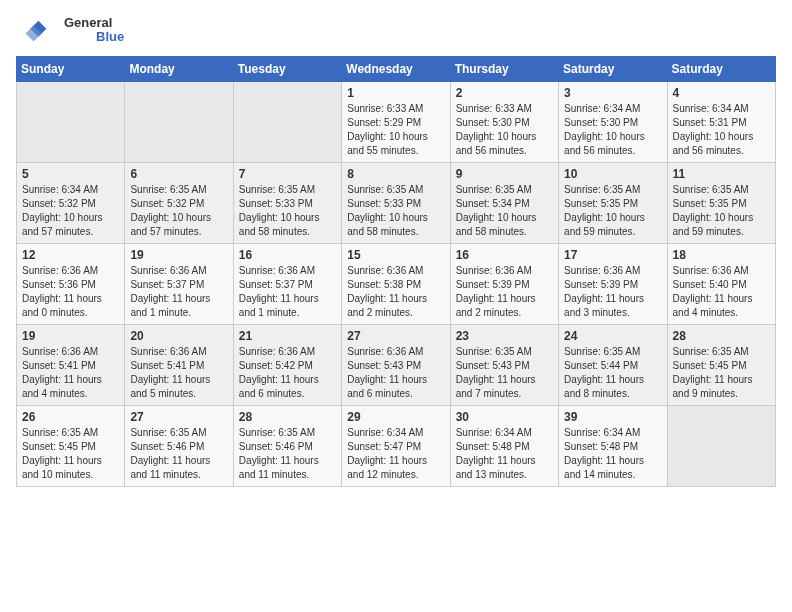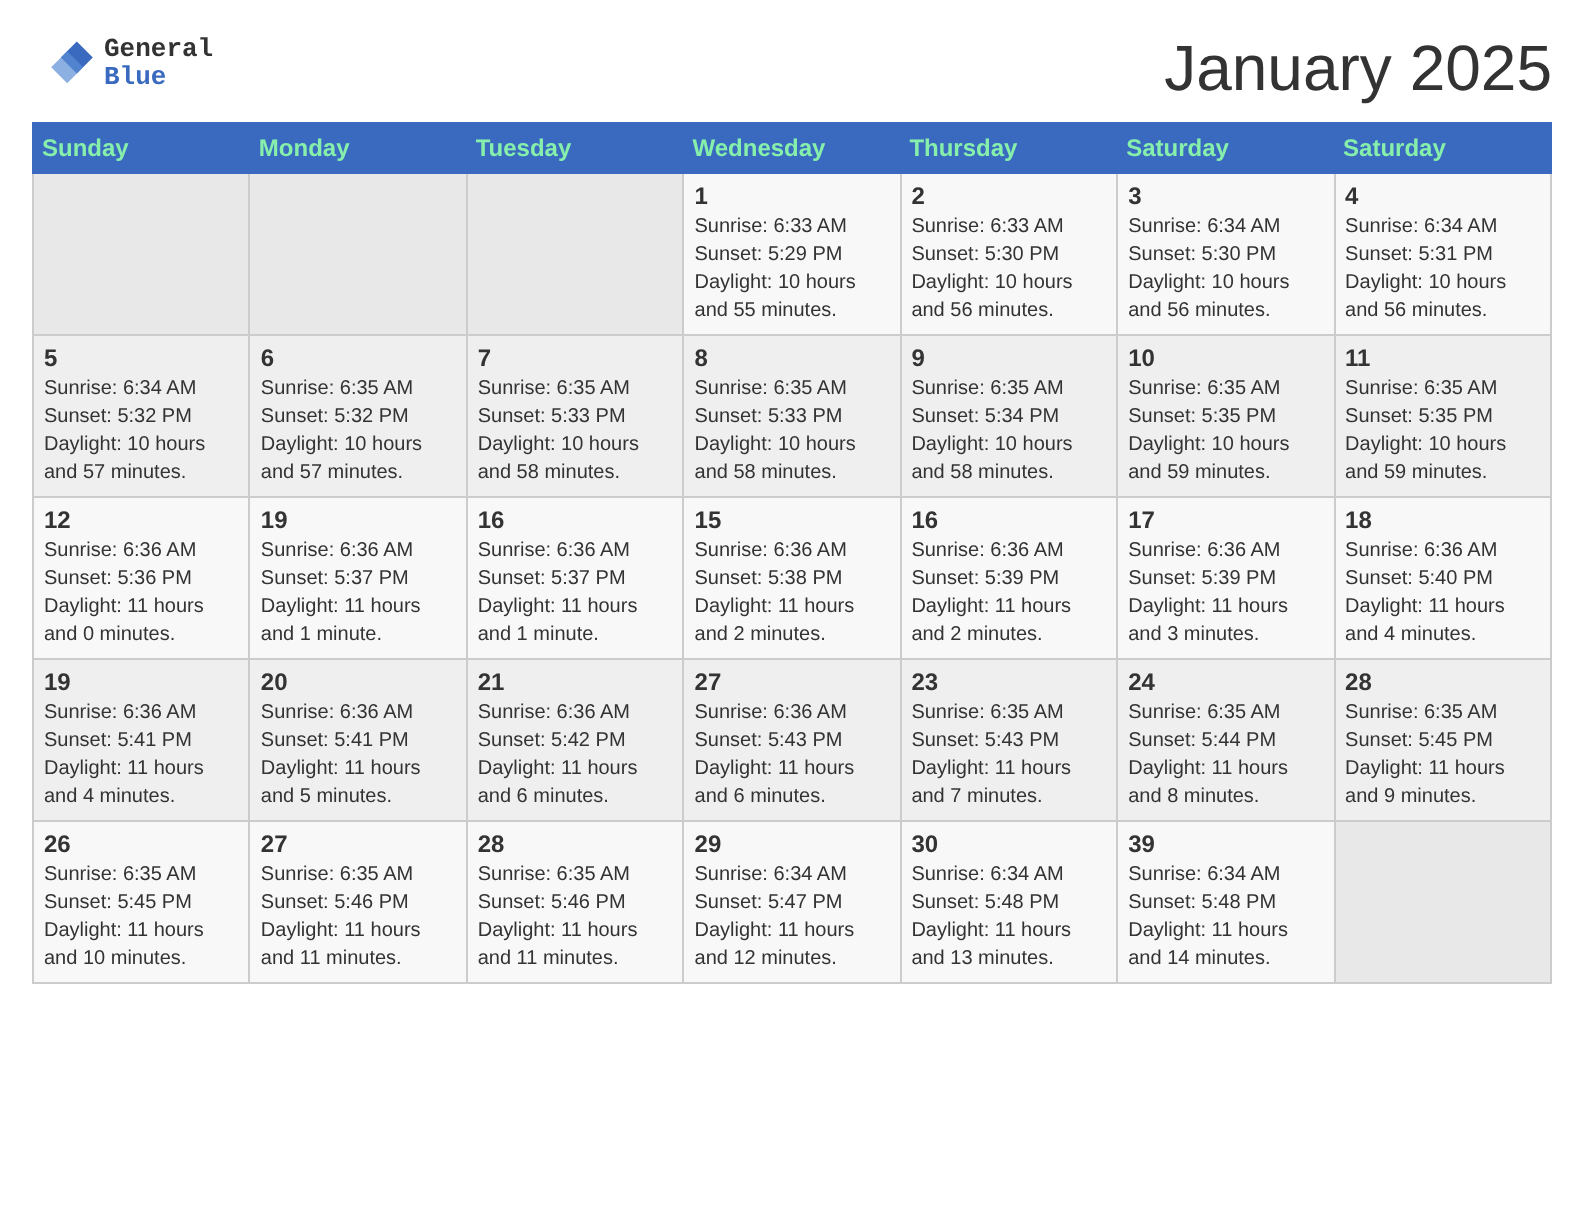--- a/index.html
+++ b/index.html
@@ -11,33 +11,31 @@
       padding: 16px;
     }
     .header {
       display: flex;
       align-items: flex-start;
       justify-content: space-between;
       margin-bottom: 8px;
     }
     .logo {
       display: flex;
-      align-items: center;
-      gap: 4px;
-      font-family: Liberation Mono, monospace;
+      gap: 16px;
     }
     .logo-text {
       display: flex;
       flex-direction: column;
       font-size: 13px;
       font-weight: bold;
       line-height: 1.1;
     }
     .logo-text .general { color: #333; }
-    .logo-text .blue { color: #3a6abf; }
+    .logo-text .blue { color: #3a6abf; margin-left: 32px; }
     .logo-icon {
       width: 32px;
       height: 32px;
     }
     .title-block {
       text-align: right;
     }
     .calendar-title {
       font-size: 32px;
       font-weight: normal;
@@ -47,21 +45,21 @@
       font-size: 15px;
       color: #333;
     }
     table {
       width: 100%;
       border-collapse: collapse;
       table-layout: fixed;
     }
     thead tr th {
       background-color: #3a6abf;
-      color: #86efac;
+      color: #ffffff;
       font-size: 12px;
       font-weight: bold;
       padding: 5px 4px;
       text-align: left;
       border: 1px solid #3a6abf;
     }
     tbody tr td {
       border: 1px solid #ccc;
       vertical-align: top;
       padding: 4px 5px;
@@ -99,21 +97,20 @@
     <svg class="logo-icon" viewBox="0 0 40 40">
       <polygon points="28,6 38,16 28,26 18,16" fill="#3a6abf"></polygon>
       <polygon points="22,12 32,22 22,32 12,22" fill="#5b8fd4" opacity="0.7"></polygon>
     </svg>
     <div class="logo-text">
       <span class="general">General</span>
       <span class="blue">Blue</span>
     </div>
   </div>
   <div class="title-block">
-    <div class="calendar-title">January 2025</div>
   </div>
 </div>
 
 <table>
   <thead>
     <tr>
     <th>Sunday</th>
         <th>Monday</th>
         <th>Tuesday</th>
         <th>Wednesday</th>

